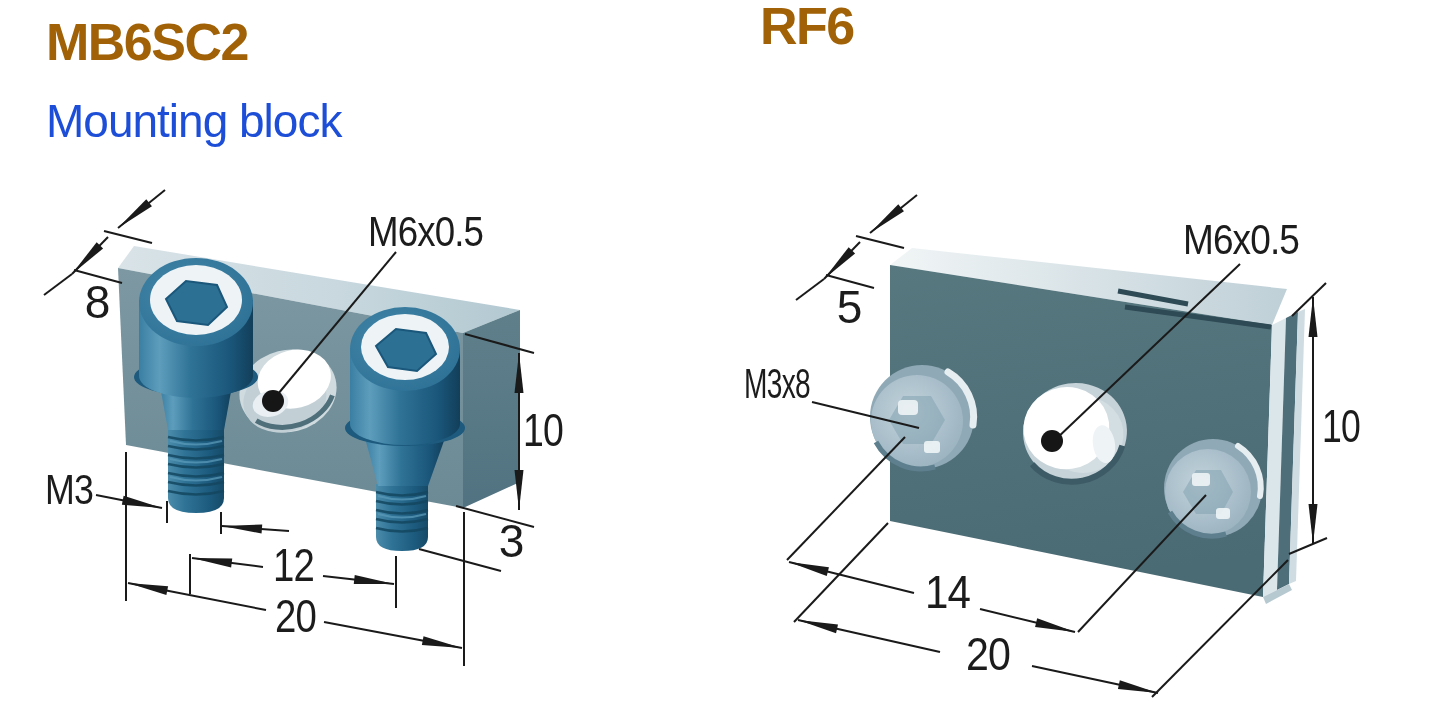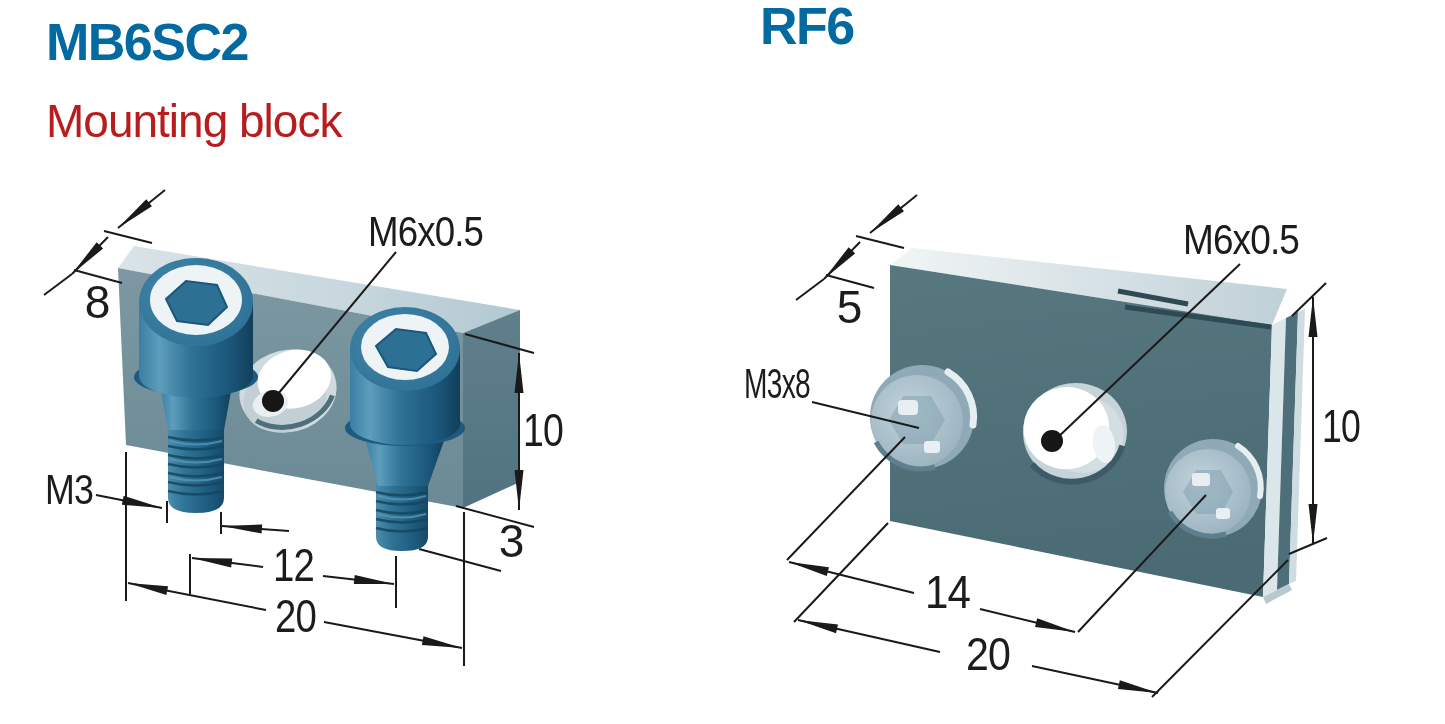--- a/index.html
+++ b/index.html
@@ -1,21 +1,21 @@
 <!DOCTYPE html>
 <html><head>
 <meta charset="utf-8">
 <style>
   html,body{margin:0;padding:0;background:#ffffff;}
   #canvas{position:relative;width:1445px;height:724px;background:#ffffff;overflow:hidden;
           font-family:"Liberation Sans", sans-serif;}
   .fig-title{position:absolute;font-weight:700;font-size:52px;line-height:1;
-             letter-spacing:-1.5px;color:#0369a1;white-space:nowrap;}
+             letter-spacing:-1.5px;color:#a16207;white-space:nowrap;}
   .fig-subtitle{position:absolute;font-weight:400;font-size:46px;line-height:1;
-             letter-spacing:-1px;color:#b91c1c;white-space:nowrap;}
+             letter-spacing:-1px;color:#1d4ed8;white-space:nowrap;}
   #t-left{left:46px;top:16px;}
   #s-left{left:46px;top:98px;}
   #t-right{left:760px;top:0;}
   #s-right{left:760px;top:98px;}
   svg{position:absolute;left:0;top:0;}
   svg text{font-family:"Liberation Sans", sans-serif;fill:#1c1c1c;}
   .dim{font-size:46px;letter-spacing:-1px;}
   .dimsm{font-size:42px;letter-spacing:-1px;}
   .ln{stroke:#1a1a1a;stroke-width:2;fill:none;}
   .thr{stroke:#14465f;stroke-width:2.5;fill:none;opacity:.85;}

